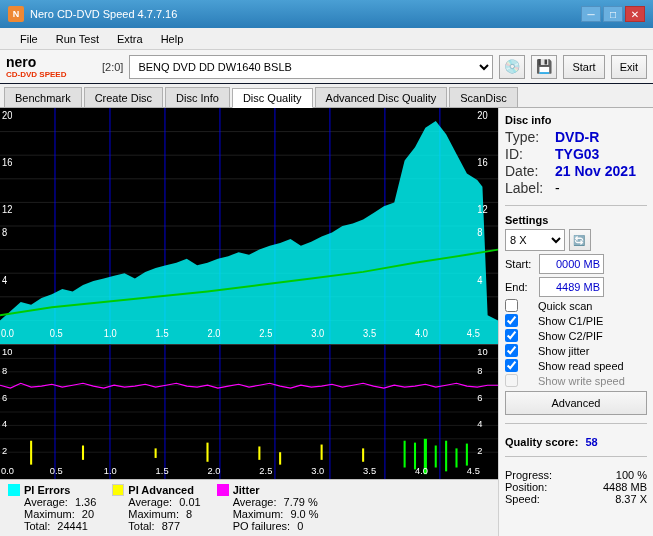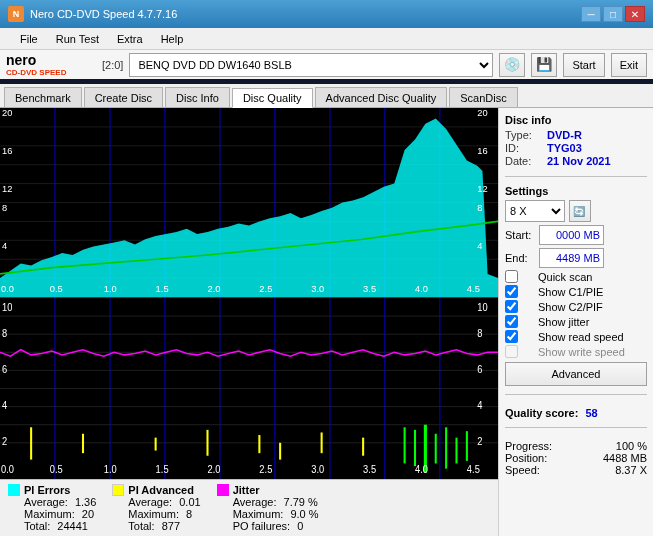--- a/index.html
+++ b/index.html
@@ -11,42 +11,42 @@
     .title-bar-icon { width: 16px; height: 16px; background: #e83; border-radius: 2px; display: flex; align-items: center; justify-content: center; color: white; font-size: 9px; font-weight: bold; }
     .title-bar-controls { display: flex; gap: 2px; }
     .title-btn { width: 20px; height: 16px; background: #6ab0e0; border: 1px solid #5090c0; color: white; cursor: pointer; font-size: 10px; display: flex; align-items: center; justify-content: center; }
     .title-btn.close { background: #d04040; border-color: #b03030; }
     
     
     .menu-bar { background: #f0f0f0; border-bottom: 1px solid #d0d0d0; height: 22px; display: flex; align-items: center; padding: 0 12px; gap: 2px; }
     .menu-item { padding: 2px 8px; cursor: pointer; font-size: 11px; }
     
     
-    .toolbar { background: #f5f5f5; border-bottom: 5px solid #0f172a; height: 34px; display: flex; align-items: center; padding: 0 6px; gap: 6px; }
+    .toolbar { background: #f5f5f5; border-bottom: 1px solid #0f172a; height: 34px; display: flex; align-items: center; padding: 0 6px; gap: 6px; }
     .logo { font-size: 10px; font-weight: bold; color: #000; width: 90px; }
     .logo-nero { color: #000; font-size: 14px; font-weight: bold; }
     .logo-sub { color: #e83000; font-size: 8px; font-weight: bold; }
     .drive-select { flex: 1; height: 24px; border: 1px solid #a0a0a0; background: white; padding: 0 4px; font-size: 11px; }
     .toolbar-btn { height: 24px; padding: 0 8px; border: 1px solid #a0a0a0; background: linear-gradient(180deg, #f8f8f8, #e8e8e8); cursor: pointer; font-size: 11px; }
     .toolbar-icon-btn { height: 24px; width: 26px; border: 1px solid #a0a0a0; background: linear-gradient(180deg, #f8f8f8, #e8e8e8); cursor: pointer; display: flex; align-items: center; justify-content: center; }
     
     
     .tabs { background: #f0f0f0; border-bottom: 1px solid #b0b0b0; height: 24px; display: flex; align-items: flex-end; padding: 0 4px; }
     .tab { padding: 3px 10px; border: 1px solid #b0b0b0; border-bottom: none; background: #e0e0e0; margin-right: 2px; cursor: pointer; font-size: 11px; height: 20px; display: flex; align-items: center; }
     .tab.active { background: white; border-bottom: 1px solid white; margin-bottom: -1px; z-index: 1; }
     
     
     .main { display: flex; height: calc(536px - 28px - 22px - 34px - 24px); background: white; }
     
     
     .right-panel { width: 155px; background: #f5f5f5; border-left: 1px solid #d0d0d0; padding: 6px; display: flex; flex-direction: column; gap: 4px; overflow: hidden; }
     
     .disc-info { background: #f5f5f5; }
     .disc-info-header { font-weight: bold; font-size: 11px; margin-bottom: 3px; }
-    .info-row { display: flex; gap: 4px; font-size: 11px; margin-bottom: 1px; }
+    .info-row { display: flex; gap: 12px; font-size: 14px; margin-bottom: 1px; }
     .info-label { width: 38px; color: #333; }
     .info-value { color: #0000cc; font-weight: bold; }
     .info-value.normal { color: #000; font-weight: normal; }
     
     .divider { height: 1px; background: #c0c0c0; margin: 4px 0; }
     
     .settings-section { }
     .settings-header { font-weight: bold; font-size: 11px; margin-bottom: 3px; }
     .speed-row { display: flex; align-items: center; gap: 4px; }
     .speed-select { height: 22px; border: 1px solid #a0a0a0; background: white; font-size: 11px; width: 60px; }
@@ -183,21 +183,21 @@
         <text x="150" y="175" fill="white" font-size="9">1.5</text>
         <text x="200" y="175" fill="white" font-size="9">2.0</text>
         <text x="250" y="175" fill="white" font-size="9">2.5</text>
         <text x="300" y="175" fill="white" font-size="9">3.0</text>
         <text x="350" y="175" fill="white" font-size="9">3.5</text>
         <text x="400" y="175" fill="white" font-size="9">4.0</text>
         <text x="450" y="175" fill="white" font-size="9">4.5</text>
       </svg>
     </div>
 
-    <div class="chart-wrapper" style="height:181px; background:black; position:relative;">
+    <div class="chart-wrapper" style="height:134px; background:black; position:relative;">
       <svg width="100%" height="100%" viewBox="0 0 480 140" preserveAspectRatio="none" style="position:absolute;top:0;left:0;width:100%;height:100%;">
         <rect width="480" height="140" fill="black"></rect>
 
         <line x1="0" y1="14" x2="480" y2="14" stroke="#333" stroke-width="0.5"></line>
         <line x1="0" y1="28" x2="480" y2="28" stroke="#333" stroke-width="0.5"></line>
         <line x1="0" y1="42" x2="480" y2="42" stroke="#333" stroke-width="0.5"></line>
         <line x1="0" y1="56" x2="480" y2="56" stroke="#333" stroke-width="0.5"></line>
         <line x1="0" y1="70" x2="480" y2="70" stroke="#333" stroke-width="0.5"></line>
         <line x1="0" y1="84" x2="480" y2="84" stroke="#333" stroke-width="0.5"></line>
         <line x1="0" y1="98" x2="480" y2="98" stroke="#333" stroke-width="0.5"></line>
@@ -324,20 +324,24 @@
         <span class="info-value">DVD-R</span>
       </div>
       <div class="info-row">
         <span class="info-label">ID:</span>
         <span class="info-value">TYG03</span>
       </div>
       <div class="info-row">
         <span class="info-label">Date:</span>
         <span class="info-value">21 Nov 2021</span>
       </div>
+      <div class="info-row">
+        <span class="info-label">Label:</span>
+        <span class="info-value normal">-</span>
+      </div>
     </div>
 
     <div class="divider"></div>
 
     <div class="settings-section">
       <div class="settings-header">Settings</div>
       <div class="speed-row">
         <select class="speed-select">
           <option>8 X</option>
         </select>

